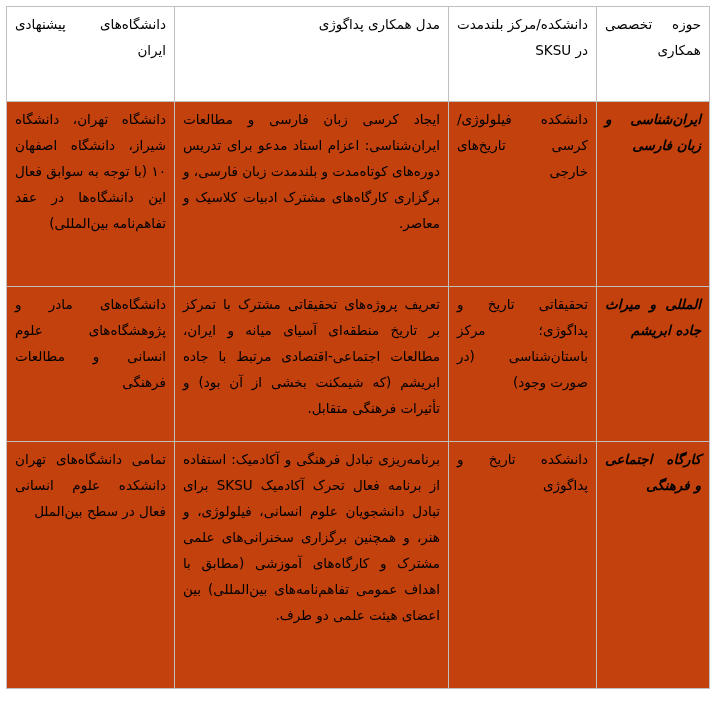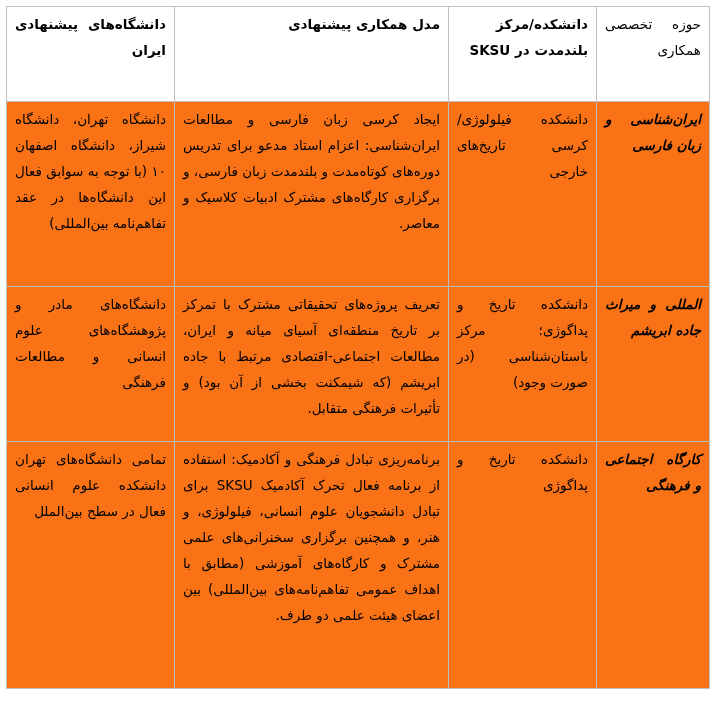--- a/index.html
+++ b/index.html
@@ -27,28 +27,28 @@
       border: 1.5px solid #bfbfbf;
       vertical-align: top;
       padding: 4px 8px 4px 8px;
       font-size: 13.5px;
       line-height: 26px;
       text-align: justify;
       text-align-last: right;
     }
     table.doc-table thead th {
       background: #ffffff;
-      font-weight: bold;
+      font-weight: normal;
       height: 86px;
     }
     table.doc-table thead th.col-field {
       font-weight: normal;
     }
     table.doc-table tbody td {
-      background: #f97316;
+      background: #c2410c;
     }
     td.col-field-body {
       font-weight: bold;
       font-style: italic;
     }
     col.c1 { width: 113px; }
     col.c2 { width: 148px; }
     col.c3 { width: 274px; }
     col.c4 { width: 168px; }
     tr.row-1 td { height: 176px; }
@@ -62,34 +62,34 @@
   <colgroup>
     <col class="c1">
     <col class="c2">
     <col class="c3">
     <col class="c4">
   </colgroup>
   <thead>
     <tr>
       <th class="col-field">حوزه تخصصی همکاری</th>
       <th>دانشکده/مرکز بلندمدت در SKSU</th>
-      <th>مدل همکاری پیشنهادی</th>
+      <th>مدل همکاری پداگوژی</th>
       <th>دانشگاه‌های پیشنهادی ایران</th>
     </tr>
   </thead>
   <tbody>
     <tr class="row-1">
       <td class="col-field-body">ایران‌شناسی و زبان فارسی</td>
       <td>دانشکده فیلولوژی/کرسی تاریخ‌های خارجی</td>
       <td>ایجاد کرسی زبان فارسی و مطالعات ایران‌شناسی: اعزام استاد مدعو برای تدریس دوره‌های کوتاه‌مدت و بلندمدت زبان فارسی، و برگزاری کارگاه‌های مشترک ادبیات کلاسیک و معاصر.</td>
       <td>دانشگاه تهران، دانشگاه شیراز، دانشگاه اصفهان ۱۰ (با توجه به سوابق فعال این دانشگاه‌ها در عقد تفاهم‌نامه بین‌المللی)</td>
     </tr>
     <tr class="row-2">
       <td class="col-field-body">المللی و میراث جاده ابریشم</td>
-      <td>دانشکده تاریخ و پداگوژی؛ مرکز باستان‌شناسی (در صورت وجود)</td>
+      <td>تحقیقاتی تاریخ و پداگوژی؛ مرکز باستان‌شناسی (در صورت وجود)</td>
       <td>تعریف پروژه‌های تحقیقاتی مشترک با تمرکز بر تاریخ منطقه‌ای آسیای میانه و ایران، مطالعات اجتماعی-اقتصادی مرتبط با جاده ابریشم (که شیمکنت بخشی از آن بود) و تأثیرات فرهنگی متقابل.</td>
       <td>دانشگاه‌های مادر و پژوهشگاه‌های علوم انسانی و مطالعات فرهنگی</td>
     </tr>
     <tr class="row-3">
       <td class="col-field-body">کارگاه اجتماعی و فرهنگی</td>
       <td>دانشکده تاریخ و پداگوژی</td>
       <td>برنامه‌ریزی تبادل فرهنگی و آکادمیک: استفاده از برنامه فعال تحرک آکادمیک SKSU برای تبادل دانشجویان علوم انسانی، فیلولوژی، و هنر، و همچنین برگزاری سخنرانی‌های علمی مشترک و کارگاه‌های آموزشی (مطابق با اهداف عمومی تفاهم‌نامه‌های بین‌المللی) بین اعضای هیئت علمی دو طرف.</td>
       <td>تمامی دانشگاه‌های تهران دانشکده علوم انسانی فعال در سطح بین‌الملل</td>
     </tr>
   </tbody>

